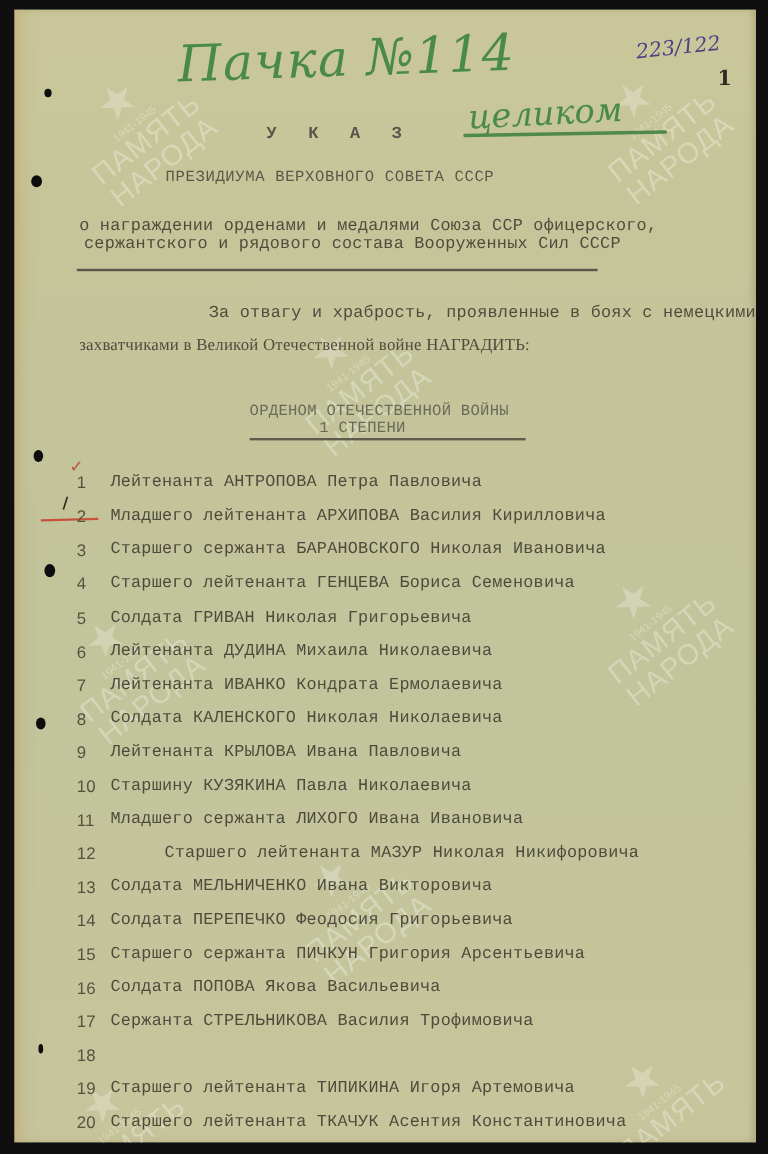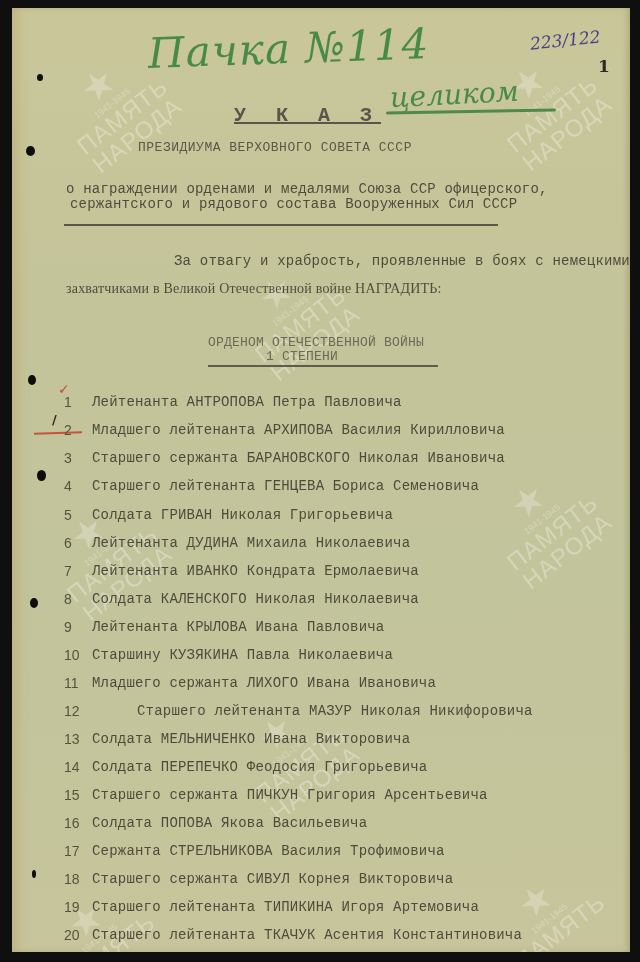--- a/index.html
+++ b/index.html
@@ -16,21 +16,21 @@
       overflow: hidden;
     }
     .hand { position: absolute; font-family: "DejaVu Serif", serif; font-style: italic; }
     .hand-title { left: 136px; top: 16px; font-size: 42px; color: #4a8a48; letter-spacing: 1px; transform: rotate(-2deg); }
     .hand-archive { left: 518px; top: 22px; font-size: 17px; color: #4b3f86; transform: rotate(-6deg); }
     .hand-page { left: 586px; top: 48px; font-size: 17px; color: #2d2b22; font-style: normal; font-weight: bold; }
     .hand-whole { left: 378px; top: 70px; font-size: 28px; color: #4a8a48; transform: rotate(-3deg); }
     .hand-underline { position: absolute; left: 374px; top: 102px; width: 170px; height: 3px; background: #4f8a4c; border-radius: 2px; transform: rotate(-1deg); }
 
     .typed { position: absolute; color: #4f4c3e; font-size: 14px; white-space: nowrap; letter-spacing: 0.2px; }
-    .ukaz { left: 222px; top: 96px; font-size: 20px; letter-spacing: 9px; font-weight: bold; color: #58564a; text-decoration: underline; }
+    .ukaz { left: 210px; top: 96px; font-size: 14px; letter-spacing: 9px; font-weight: bold; color: #58564a; }
     .presidium { left: 126px; top: 132px; font-size: 13px; letter-spacing: 0.5px; color: #5a5848; }
     .about1 { left: 54px; top: 173px; }
     .about2 { left: 58px; top: 188px; }
     .rule1 { position: absolute; left: 52px; top: 216px; width: 434px; height: 2px; background: #5a574a; }
     .intro1 { left: 114px; top: 245px; margin-left: 48px; }
     .intro2 { left: 54px; top: 273px; font-family: Liberation Serif, serif; }
     .order1 { left: 196px; top: 327px; font-size: 13px; color: #6b695a; }
     .order2 { left: 254px; top: 341px; font-size: 13px; color: #6b695a; }
     .rule2 { position: absolute; left: 196px; top: 357px; width: 230px; height: 2px; background: #5f5c4e; }
 
@@ -196,21 +196,20 @@
     <div class="row" style="top:421px;">
         <span class="num">16</span>
         <span class="txt">Солдата ПОПОВА Якова Васильевича</span>
       </div>
     <div class="row" style="top:449px;">
         <span class="num">17</span>
         <span class="txt">Сержанта СТРЕЛЬНИКОВА Василия Трофимовича</span>
       </div>
     <div class="row" style="top:477px;">
         <span class="num">18</span>
-        <span class="txt">Старшего сержанта СИВУЛ Корнея Викторовича</span>
       </div>
     <div class="row" style="top:505px;">
         <span class="num">19</span>
         <span class="txt">Старшего лейтенанта ТИПИКИНА Игоря Артемовича</span>
       </div>
     <div class="row" style="top:533px;">
         <span class="num">20</span>
         <span class="txt">Старшего лейтенанта ТКАЧУК Асентия Константиновича</span>
       </div>
   </div>

